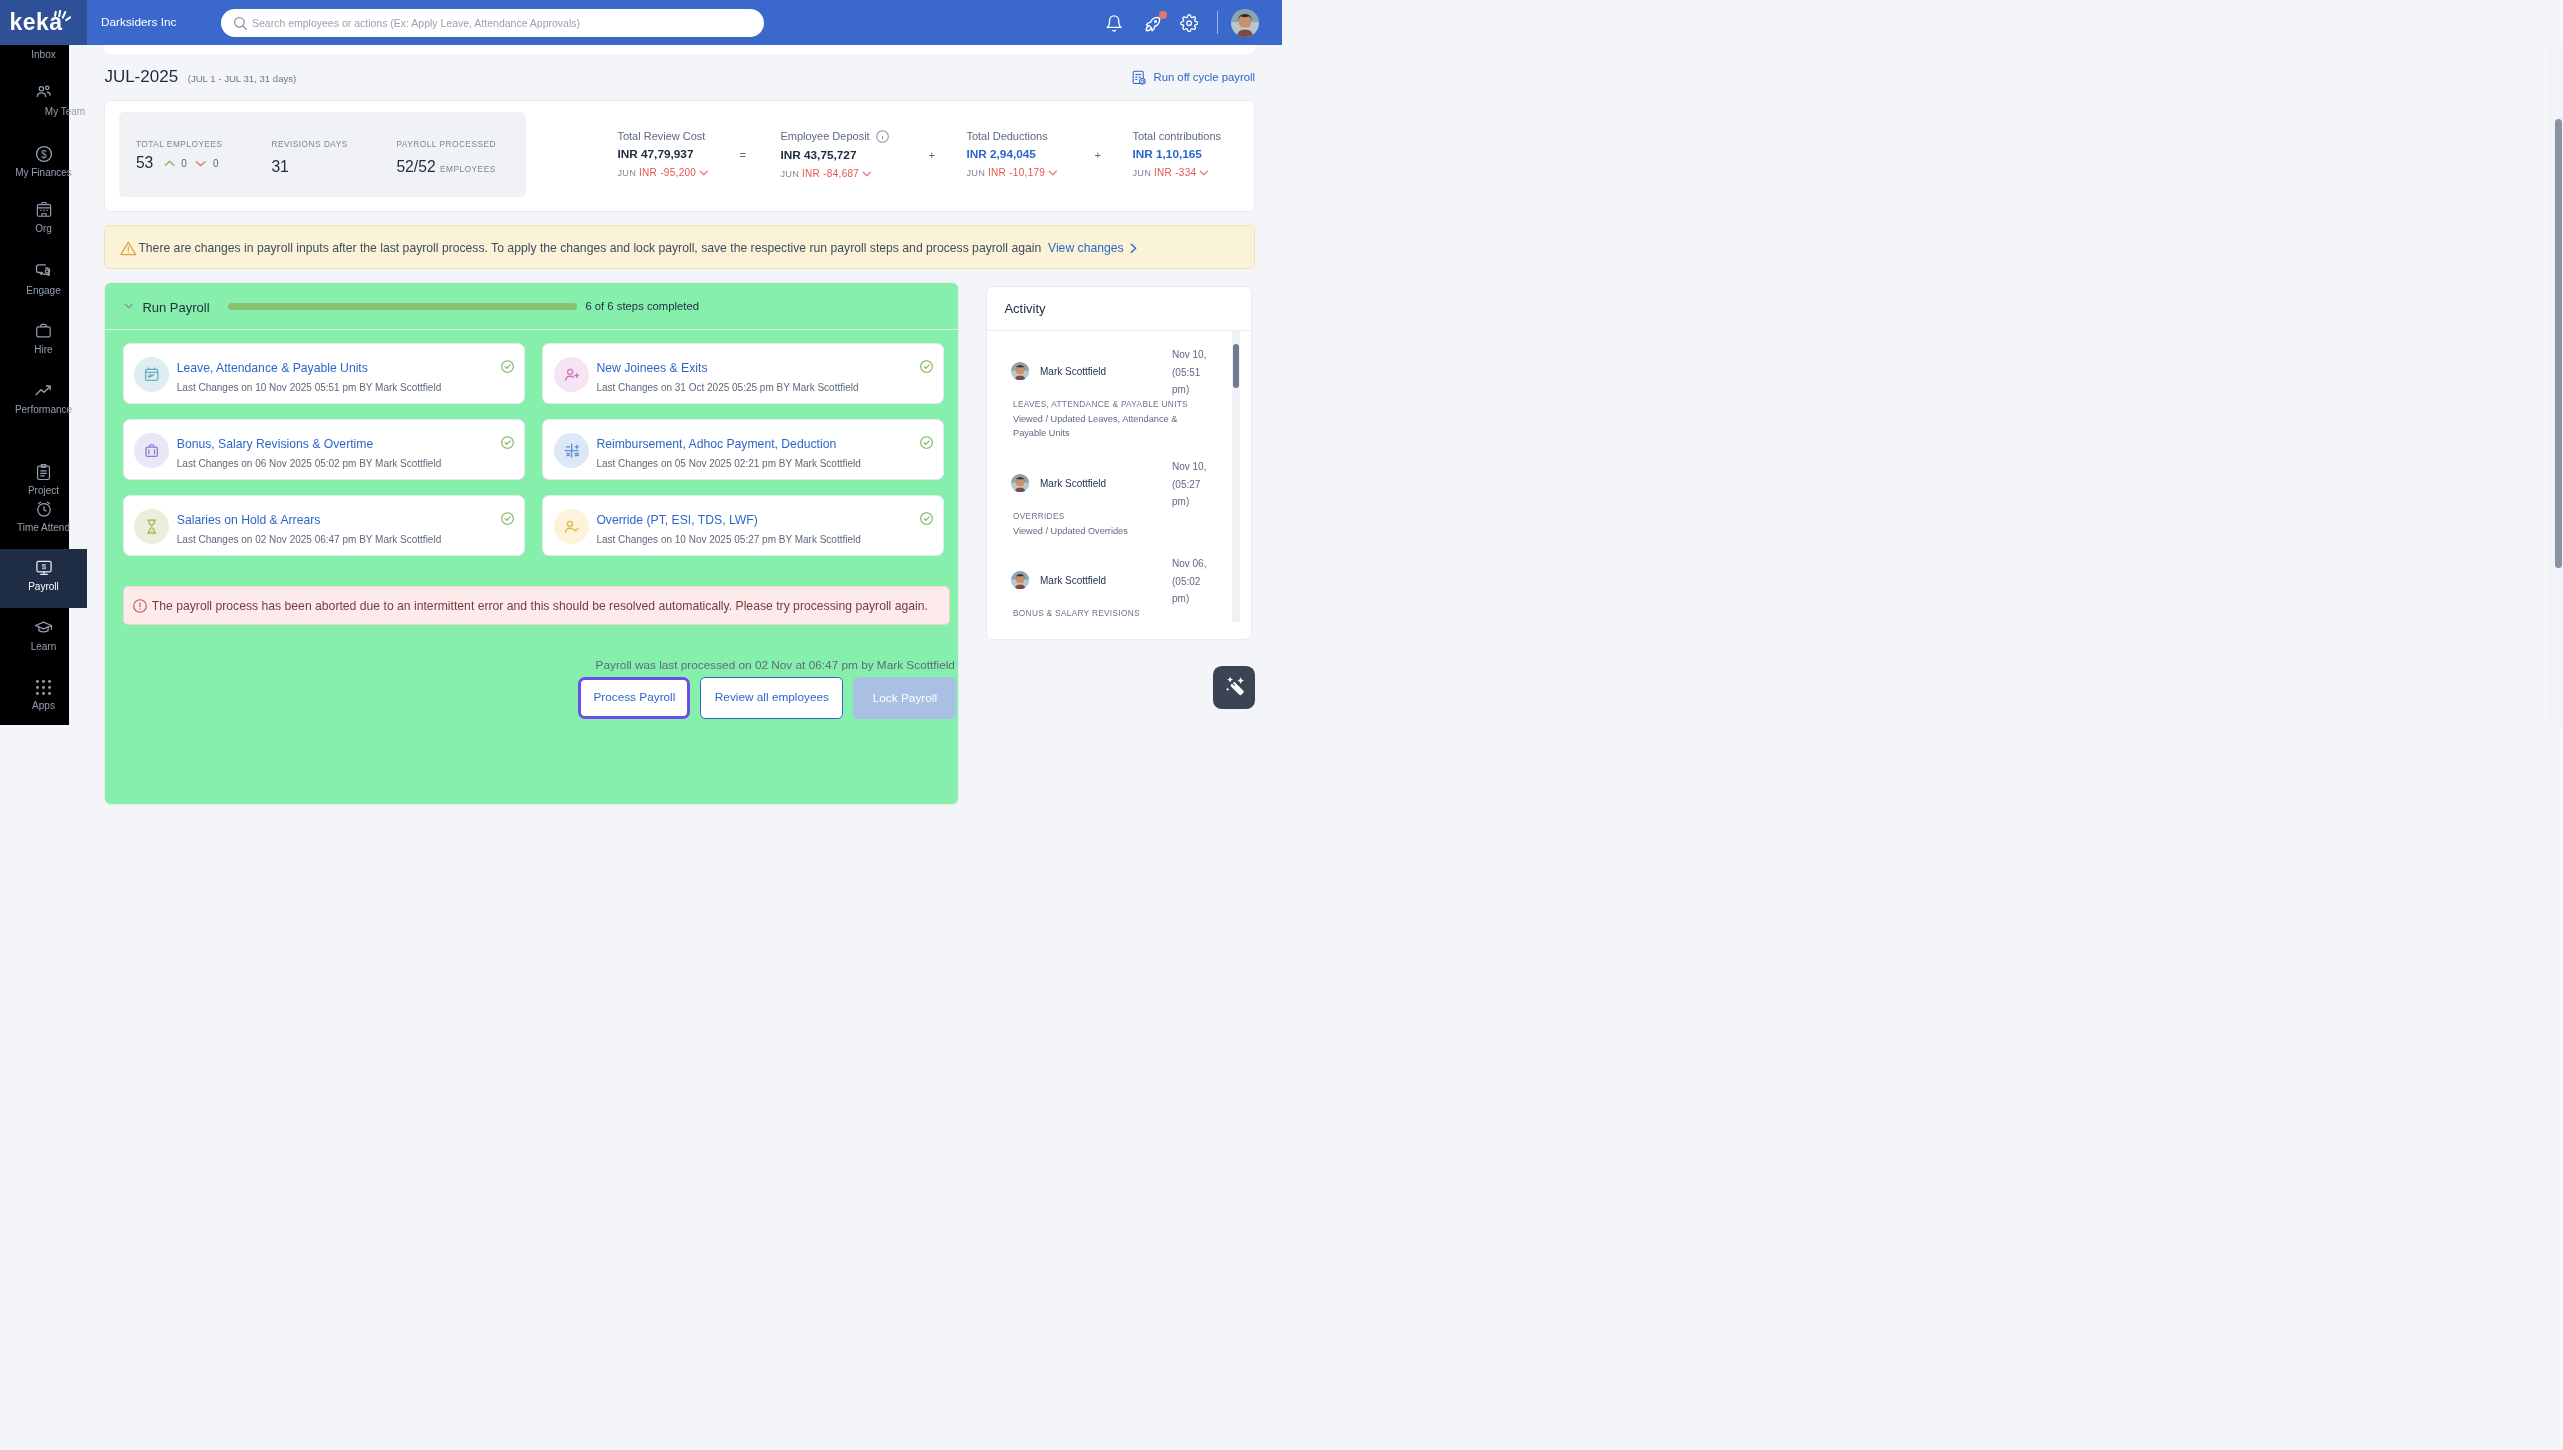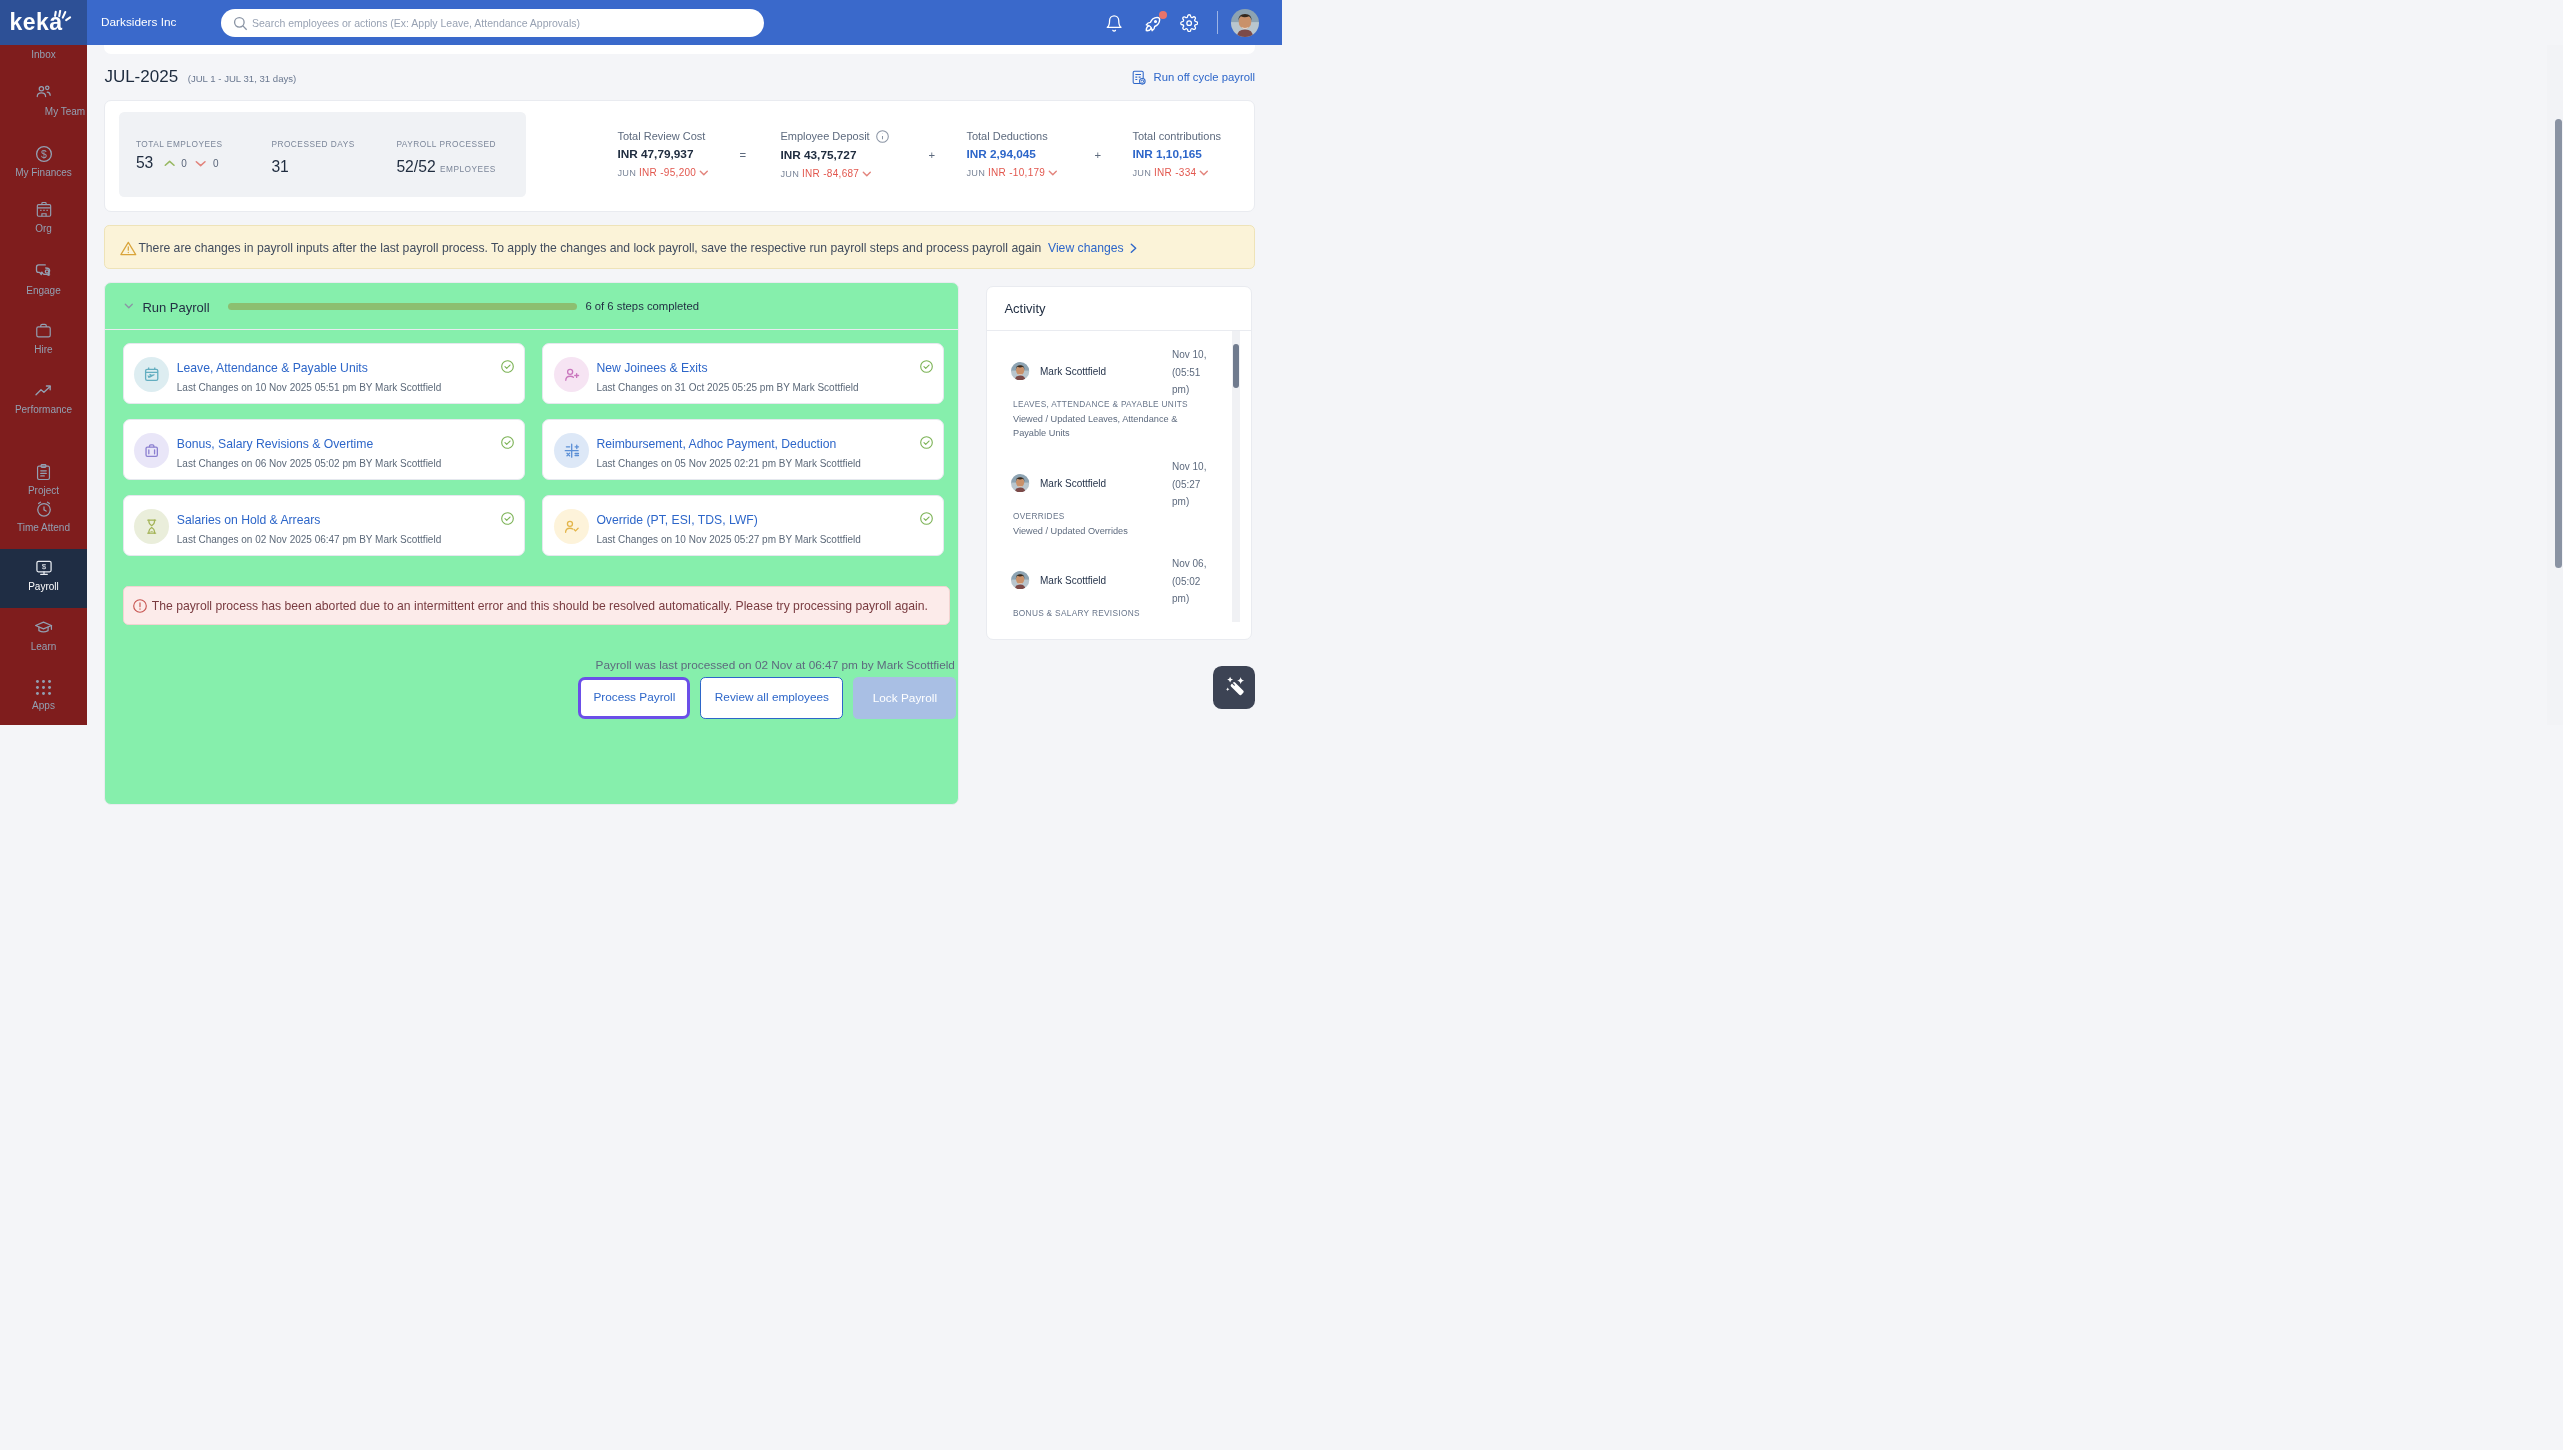--- a/index.html
+++ b/index.html
@@ -6,21 +6,21 @@
 html,body { width:1282px; height:725px; overflow:hidden; font-family:"Liberation Sans", sans-serif; background:#f4f5f8; }
 
 .topbar { position:absolute; left:0; top:0; width:1282px; height:45px; background:#3a69cb; z-index:20; }
 .logobox { position:absolute; left:0; top:0; width:87px; height:45px; background:#2d5096; }
 .kekatxt { position:absolute; left:9.6px; top:8.7px; color:#fff; font-size:23px; font-weight:bold; letter-spacing:0.4px; }
 .orgname { position:absolute; left:101px; top:0; height:45px; line-height:45px; color:#fff; font-size:11.8px; }
 .search { position:absolute; left:221px; top:8.7px; width:543px; height:28px; background:#fff; border-radius:14px; }
 .search .ph { position:absolute; left:31px; top:0; line-height:28px; font-size:10.5px; color:#98a2b3; }
 .ticon { position:absolute; top:14px; }
 
-.sidebar { position:absolute; left:0; top:45px; width:87px; height:680px; background:#7f1d1d; z-index:10; }
+.sidebar { position:absolute; left:0; top:45px; width:69px; height:680px; background:#000000; z-index:10; }
 .sactive { position:absolute; left:0; top:504px; width:87px; height:59px; background:#1f2d44; }
 .sitem { position:absolute; left:0; width:87px; text-align:center; color:#93a0b2; font-size:10px; }
 .sitem svg { display:block; margin:0 auto; }
 
 .main { position:absolute; left:87px; top:45px; width:1194px; height:680px; background:#f4f5f8; }
 .frag { position:absolute; left:17.4px; top:0; width:1151px; height:8.7px; background:#fff; border-radius:0 0 7px 7px; }
 .titlerow { position:absolute; left:17.4px; top:22px; }
 .title { font-size:17px; font-weight:500; color:#1d2b3e; }
 .subtitle { font-size:9.6px; color:#6a7890; margin-left:9.6px; }
 .offcycle { position:absolute; top:25px; right:26px; color:#2d66c9; font-size:11.3px; }
@@ -253,21 +253,21 @@
             <polyline points="1.5,6 6.5,1.5 11.5,6"></polyline>
           </svg>
         <span class="dval" style="margin-left:6.1px;">0</span>
         <svg style="margin-left:8.7px;" width="11.3" height="7" viewBox="0 0 13 8" fill="none" stroke="#e2837b" stroke-width="1.8" stroke-linecap="round" stroke-linejoin="round">
             <polyline points="1.5,2 6.5,6.5 11.5,2"></polyline>
           </svg>
         <span class="dval" style="margin-left:6.1px;">0</span>
       </div>
     </div>
     <div class="statcol gcol" style="left:166px;">
-        <div class="slabel">PROCESSED DAYS</div>
+        <div class="slabel">REVISIONS DAYS</div>
         <div class="sval" style="margin-top:8.7px;">31</div>
       </div>
     <div class="statcol gcol" style="left:291px;">
         <div class="slabel">PAYROLL PROCESSED</div>
         <div class="sval" style="margin-top:8.7px;">52/52 <span class="slabel">EMPLOYEES</span></div>
       </div>
 
     <div class="statcol" style="left:512px;">
       <div class="rlabel">Total Review Cost</div>
       <div class="rval">INR 47,79,937</div>

